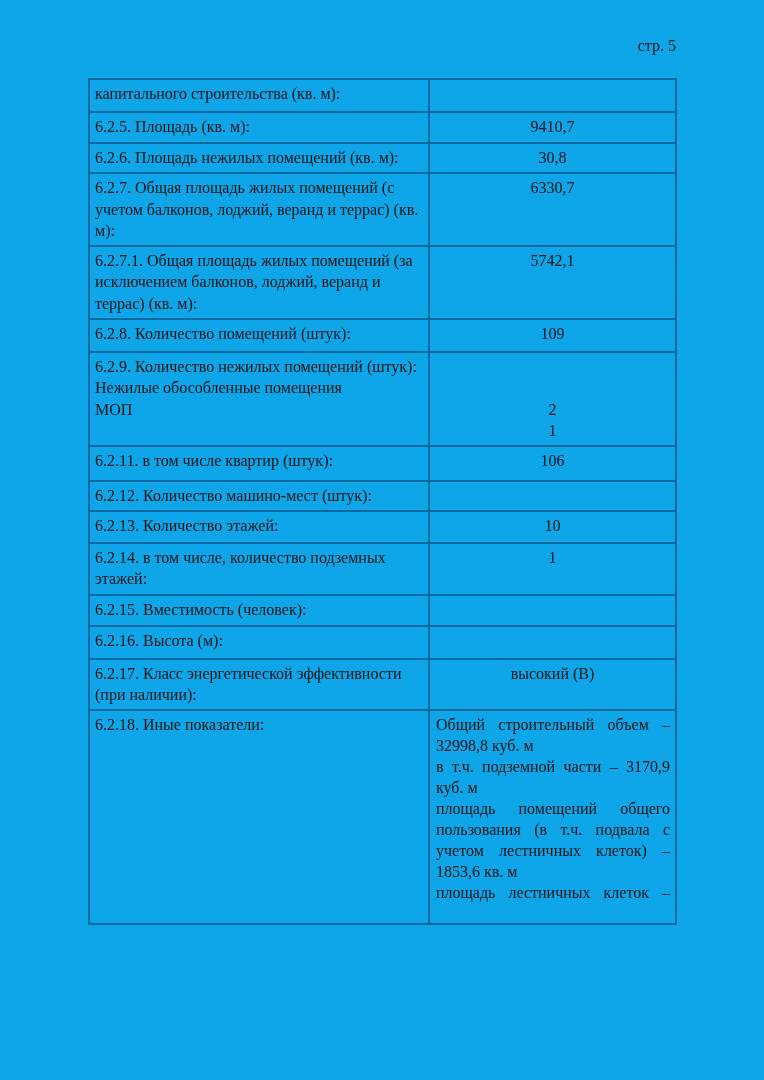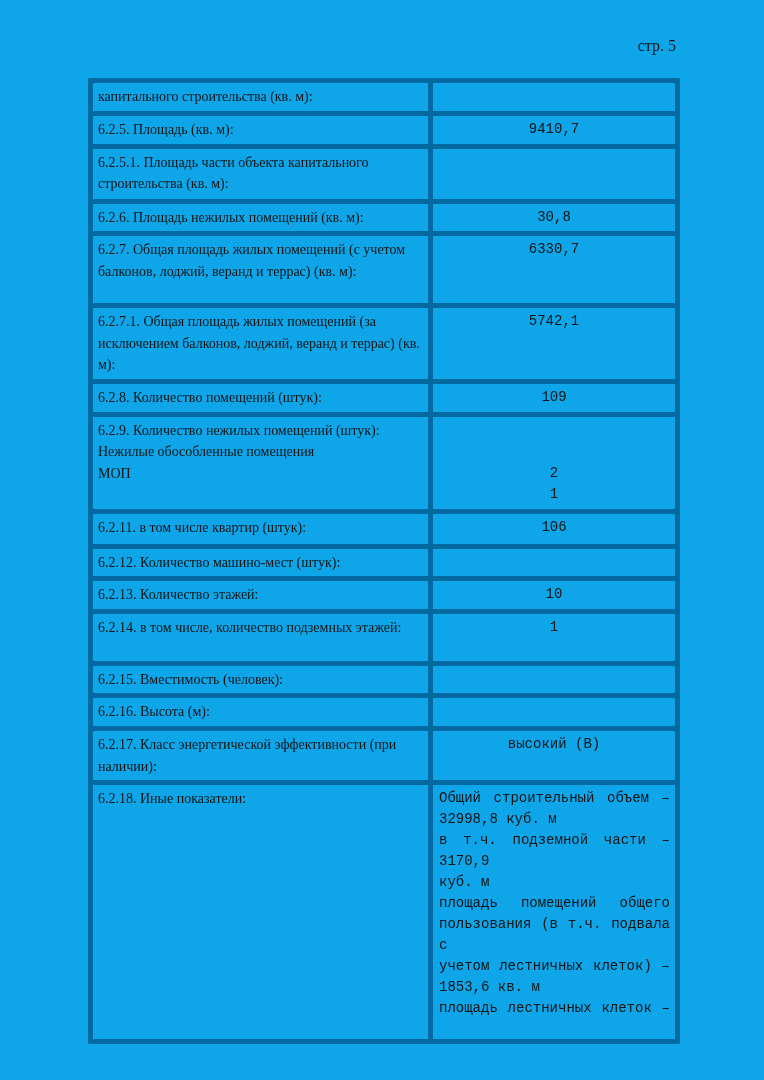--- a/index.html
+++ b/index.html
@@ -24,29 +24,29 @@
   table.spec-table {
     position: absolute;
     left: 88px;
     top: 78px;
     width: 587px;
     border-collapse: collapse;
     table-layout: fixed;
     border: 2px solid #7d7d7d;
   }
   table.spec-table td {
-    border: 5px solid #0369a1;
+    border: 2px solid #0369a1;
     vertical-align: top;
     padding: 3px 5px;
-    font-size: 14px;
+    font-size: 16px;
     line-height: 21.5px;
     overflow: hidden;
   }
   td.prop-cell { text-align: left; }
-  td.value-cell { text-align: center; font-family: Liberation Mono, monospace; }
+  td.value-cell { text-align: center; }
   td.value-cell.block-left { text-align: left; padding: 3px 5px 20px 6px; }
   .vline { min-height: 21.5px; }
   .jl { text-align: justify; text-align-last: justify; line-height: 21px; }
   .ll { text-align: left; text-align-last: left; line-height: 21px; }
 </style>
 </head>
 <body>
 
 <div class="page">
 
@@ -62,26 +62,20 @@
           <td class="prop-cell">
             <div>капитального строительства (кв. м):</div>
           </td>
           <td class="value-cell"></td>
         </tr>
         <tr style="height: 31px;">
           <td class="prop-cell">
             <div>6.2.5. Площадь (кв. м):</div>
           </td>
           <td class="value-cell">9410,7</td>
-        </tr>
-        <tr style="height: 55px;">
-          <td class="prop-cell">
-            <div>6.2.5.1. Площадь части объекта капитального строительства (кв. м):</div>
-          </td>
-          <td class="value-cell"></td>
         </tr>
         <tr style="height: 30px;">
           <td class="prop-cell">
             <div>6.2.6. Площадь нежилых помещений (кв. м):</div>
           </td>
           <td class="value-cell">30,8</td>
         </tr>
         <tr style="height: 72px;">
           <td class="prop-cell">
             <div>6.2.7. Общая площадь жилых помещений (с учетом балконов, лоджий, веранд и террас) (кв. м):</div>

